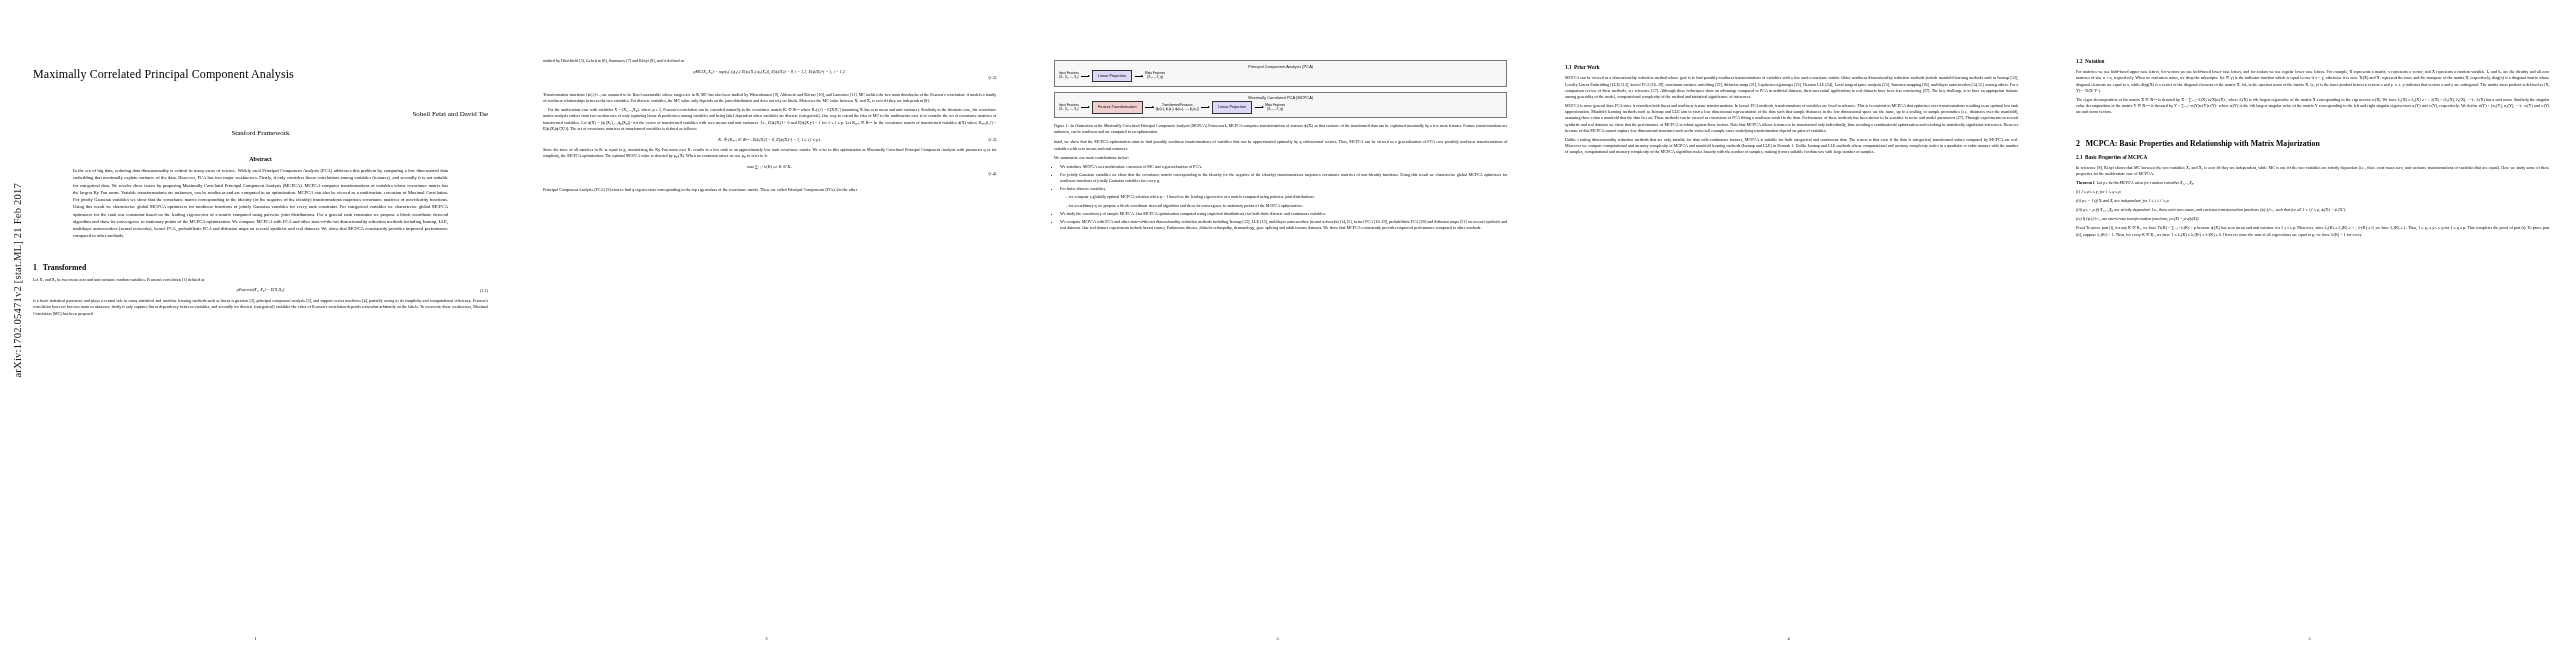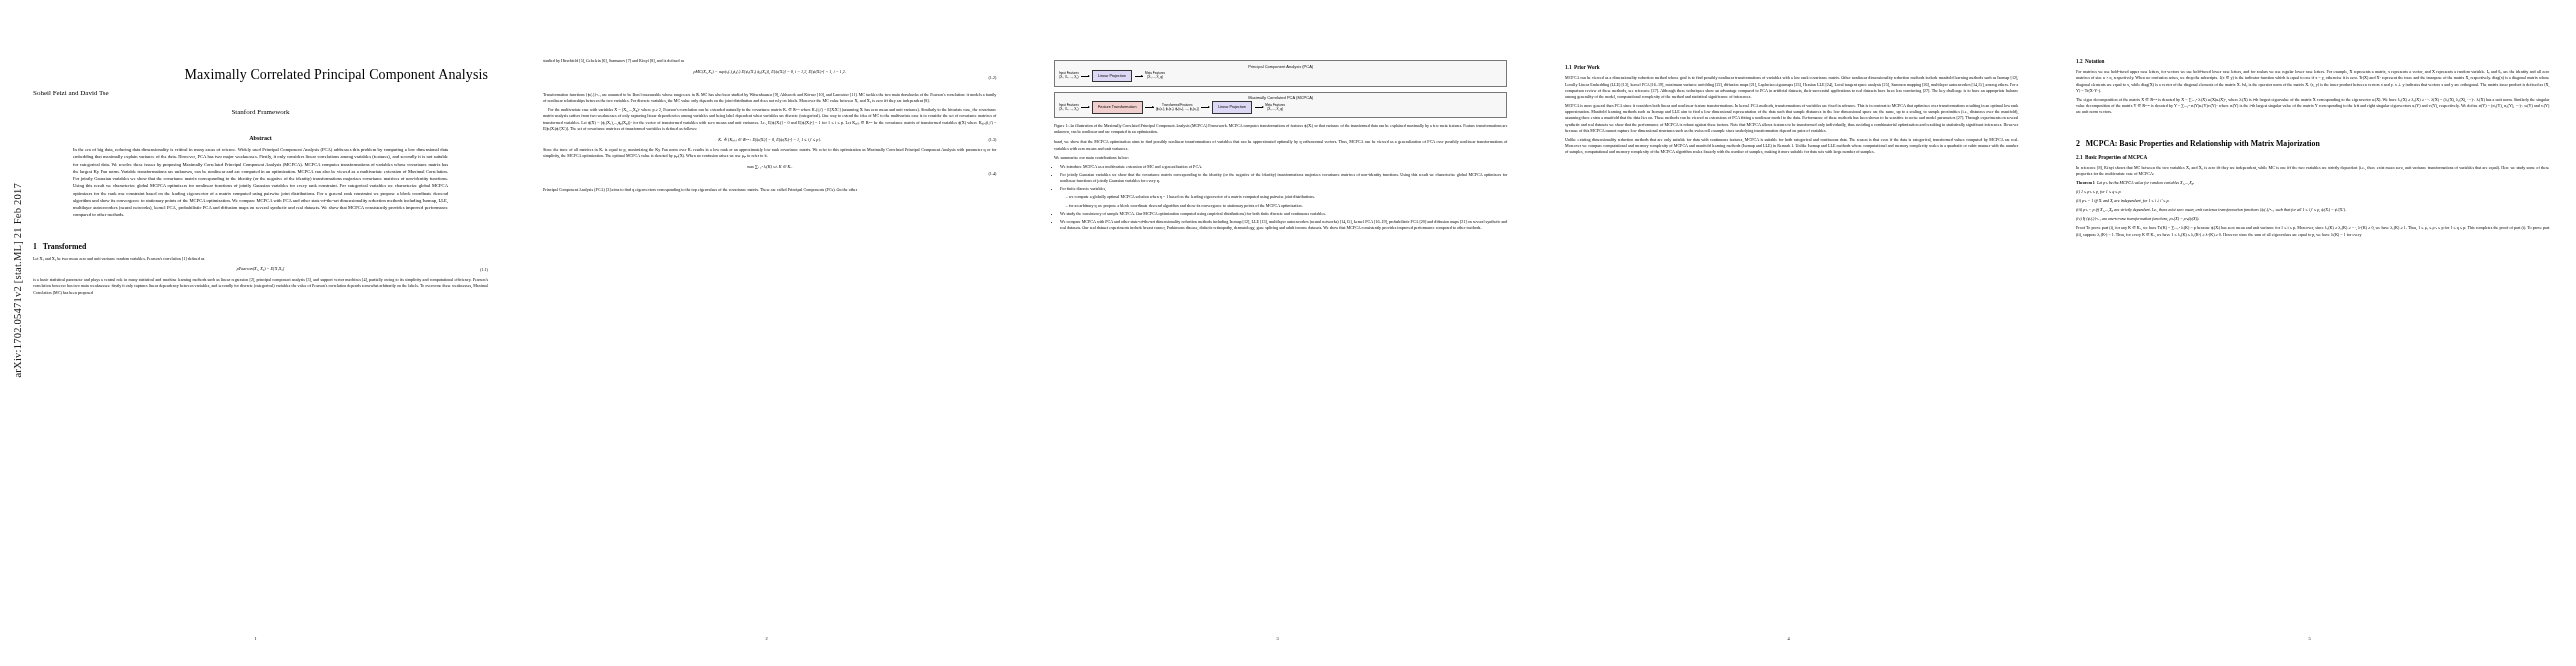--- a/index.html
+++ b/index.html
@@ -31,28 +31,28 @@
     transform-origin:0 0;
     transform:rotate(-90deg) translateX(-100%);
     white-space:nowrap;
     font-family:"Liberation Serif", serif;
     font-size:10.6px;
     letter-spacing:0.2px;
     color:#1a1a1a;
   }
   
   .doc-title{
-    text-align:right;
-    font-size:14px;
+    text-align:left;
+    font-size:12px;
     letter-spacing:0.1px;
-    margin:0 0 6px 0;
+    margin:0 0 28px 0;
     font-weight:400;
     font-family:"Liberation Serif", serif;
   }
-  .authors{text-align:left;font-size:7px;margin:0 0 11px 0;}
+  .authors{text-align:right;font-size:7px;margin:0 0 11px 0;}
   .affil{text-align:center;font-size:7px;margin:0 0 19px 0;}
   .abs-head{text-align:center;font-size:6.1px;font-weight:bold;margin:0 0 5px 0;}
   .abstract{
     margin:0 40px;
     font-size:4.6px;
     line-height:1.58;
     text-align:justify;
     hyphens:auto;
   }
   

